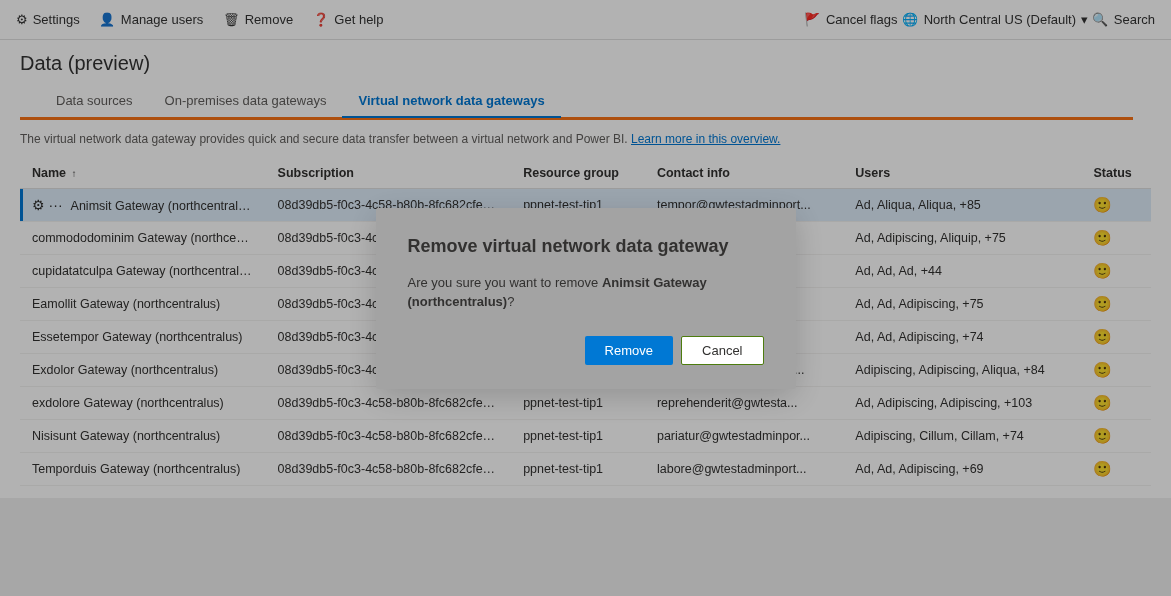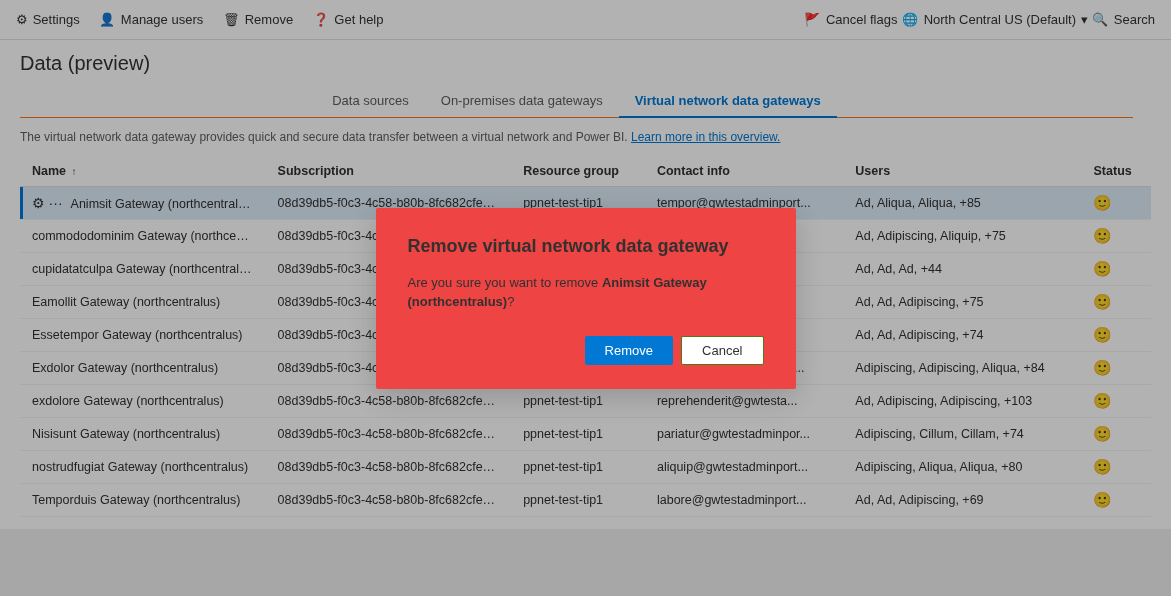--- a/index.html
+++ b/index.html
@@ -10,21 +10,21 @@
       background: #fff; border-bottom: 1px solid #e0e0e0;
       padding: 0 16px; height: 40px;
     }
     .top-bar-left { display: flex; gap: 20px; align-items: center; }
     .top-bar-item { display: flex; align-items: center; gap: 5px; cursor: pointer; font-size: 13px; color: #333; }
     .top-bar-right { display: flex; align-items: center; gap: 5px; cursor: pointer; font-size: 13px; }
 
     .page-header { padding: 12px 38px 0 20px; background: #fff; }
     .page-title { font-size: 20px; font-weight: 300; margin-bottom: 10px; }
 
-    .tabs { display: flex; gap: 0; border-bottom: 1px solid #f97316; background: #fff; padding: 0 20px; justify-content: center; }
+    .tabs { display: flex; gap: 0; border-bottom: 3px solid #f97316; background: #fff; padding: 0 20px; }
     .tab {
       padding: 8px 16px; cursor: pointer; font-size: 13px; color: #605e5c;
       border-bottom: 2px solid transparent; margin-bottom: -1px;
     }
     .tab.active { color: #0078d4; border-bottom: 2px solid #0078d4; font-weight: 600; }
 
     .content-area { padding: 12px 20px; background: #fff; }
     .info-text { font-size: 12px; color: #605e5c; margin-bottom: 12px; }
     .info-text a { color: #0078d4; }
 
@@ -40,21 +40,21 @@
     td { padding: 7px 12px; color: #323130; overflow: hidden; text-overflow: ellipsis; white-space: nowrap; max-width: 220px; }
     .status-ok { color: #107c10; font-size: 16px; }
 
     
     .modal-overlay {
       position: fixed; top: 0; left: 0; width: 100%; height: 100%;
       background: rgba(0,0,0,0.3); display: flex; align-items: center; justify-content: center;
       z-index: 100;
     }
     .modal {
-      background: #ef4444; border-radius: 2px; padding: 28px 32px 24px 32px;
+      background: #a3a3a3; border-radius: 2px; padding: 28px 32px 24px 32px;
       min-width: 320px; max-width: 480px; width: 420px;
       box-shadow: 0 8px 32px rgba(0,0,0,0.18);
     }
     .modal-title { font-size: 18px; font-weight: 600; margin-bottom: 16px; color: #323130; }
     .modal-body { font-size: 13px; color: #323130; margin-bottom: 24px; line-height: 1.5; }
     .modal-body strong { font-weight: 600; }
     .modal-footer { display: flex; gap: 8px; justify-content: flex-end; }
     .btn {
       padding: 6px 20px; font-size: 13px; border: none; cursor: pointer;
       border-radius: 2px; font-family: inherit;
@@ -207,28 +207,20 @@
           </tr>
           <tr>
             <td style="position: relative;"><span style="padding-left: 0px;">Nisisunt Gateway (northcentralus)</span></td>
             <td>08d39db5-f0c3-4c58-b80b-8fc682cfe7c1</td>
             <td>ppnet-test-tip1</td>
             <td>pariatur@gwtestadminpor...</td>
             <td>Adipiscing, Cillum, Cillam, +74</td>
             <td><span class="status-ok" style="font-size: 15px;">🙂</span></td>
           </tr>
           <tr>
-            <td style="position: relative;"><span style="padding-left: 0px;">nostrudfugiat Gateway (northcentralus)</span></td>
-            <td>08d39db5-f0c3-4c58-b80b-8fc682cfe7c1</td>
-            <td>ppnet-test-tip1</td>
-            <td>aliquip@gwtestadminport...</td>
-            <td>Adipiscing, Aliqua, Aliqua, +80</td>
-            <td><span class="status-ok" style="font-size: 15px;">🙂</span></td>
-          </tr>
-          <tr>
             <td style="position: relative;"><span style="padding-left: 0px;">Temporduis Gateway (northcentralus)</span></td>
             <td>08d39db5-f0c3-4c58-b80b-8fc682cfe7c1</td>
             <td>ppnet-test-tip1</td>
             <td>labore@gwtestadminport...</td>
             <td>Ad, Ad, Adipiscing, +69</td>
             <td><span class="status-ok" style="font-size: 15px;">🙂</span></td>
           </tr>
         </tbody>
     </table>
   </div>

